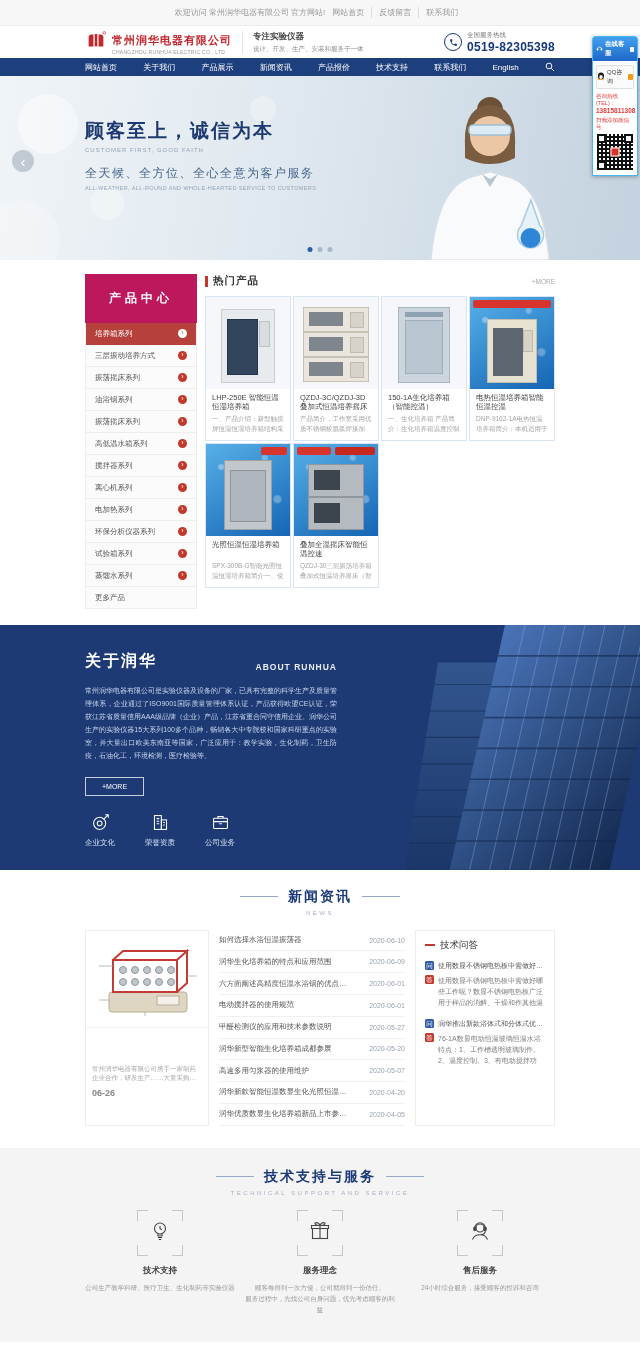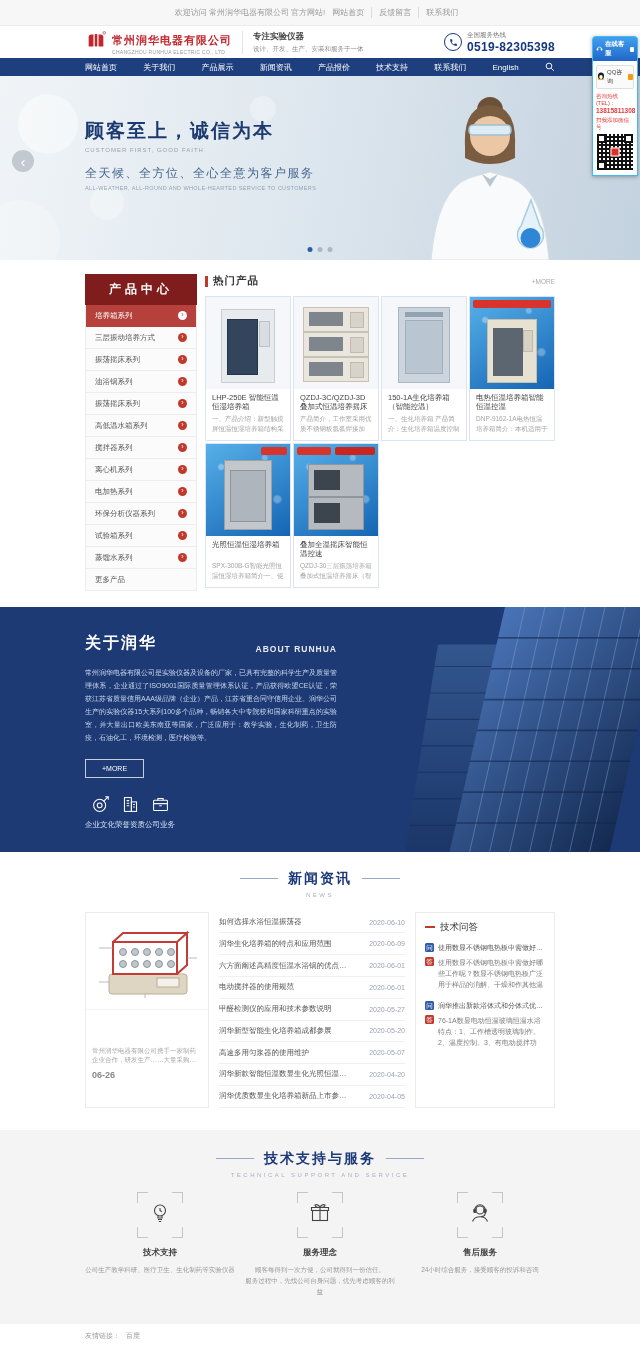--- a/index.html
+++ b/index.html
@@ -51,21 +51,21 @@
   .arrow{position:absolute;top:74px;width:22px;height:22px;border-radius:50%;background:rgba(110,125,140,.35);color:#fff;display:flex;align-items:center;justify-content:center;font-size:15px;line-height:1;cursor:pointer}
   .arrow.prev{left:12px}.arrow.next{right:10px}
   .dots{position:absolute;bottom:8px;left:50%;transform:translateX(-50%);display:flex;gap:5px}
   .dot{width:5px;height:5px;border-radius:50%;background:#a9b8c6;cursor:pointer}
   .dot.active{background:#2e5aa8}
 
   
   .products{padding:14px 0 16px;background:#fff}
   .products .container{display:flex;gap:8px;align-items:flex-start}
   .sidebar{width:112px;flex-shrink:0}
-  .side-head{background:#7f1d1d;color:#fff;text-align:center;font-size:12px;font-weight:bold;letter-spacing:4px;padding:7px 0}
+  .side-head{background:#be185d;color:#fff;text-align:center;font-size:12px;font-weight:bold;letter-spacing:4px;padding:16px 0}
   .side-list{background:#fbfbfb;border:1px solid #ededed;border-top:none}
   .side-item{display:flex;justify-content:space-between;align-items:center;padding:5.5px 9px;border-bottom:1px solid #ececec;font-size:7.5px;color:#555;cursor:pointer}
   .side-item:last-child{border-bottom:none}
   .bullet{width:9px;height:9px;border-radius:50%;background:#c0392b;color:#fff;font-size:7px;line-height:8px;text-align:center;flex-shrink:0}
   .side-item.active{background:#b6403c;color:#fff;border-color:#b6403c}
   .side-item.active .bullet{background:#fff;color:#b6403c}
   .main{flex:1;min-width:0}
   .hot-head{display:flex;align-items:center;margin-bottom:8px}
   .hot-bar{width:3px;height:11px;background:#c0392b;margin-right:5px}
   .hot-title{font-size:10.5px;font-weight:bold;color:#333;letter-spacing:1px}
@@ -111,21 +111,21 @@
   
   .about{background:#1d3a75;position:relative;overflow:hidden;padding:26px 0 22px;color:#fff}
   .about-bg{position:absolute;right:0;top:0;height:100%}
   .about .container{position:relative;z-index:2}
   .about-inner{width:252px}
   .about-head{display:flex;justify-content:space-between;align-items:flex-end;margin-bottom:13px}
   .about-title{font-size:16px;font-weight:bold;letter-spacing:2px}
   .about-title-en{font-size:8.5px;font-weight:bold;color:rgba(255,255,255,.9);letter-spacing:1px}
   .about-p{font-size:7px;line-height:1.85;color:#c9d6ec;text-align:justify}
   .about-more{display:inline-block;margin-top:14px;border:1px solid rgba(255,255,255,.75);padding:5px 16px;font-size:7px;color:#fff;cursor:pointer}
-  .features{display:flex;margin-top:17px}
+  .features{display:flex;gap:30px;margin-top:17px}
   .feature{display:flex;flex-direction:column;align-items:center;gap:4px;font-size:7.5px;color:#d6e1f2}
 
   
   .sec-head{text-align:center;margin-bottom:14px}
   .sec-title{display:flex;align-items:center;justify-content:center;gap:10px;font-size:14px;font-weight:bold;color:#1d3a78;letter-spacing:2px}
   .hline{width:38px;height:1px;background:#97a9c8}
   .sec-en{font-size:6px;color:#a8b2c2;letter-spacing:2.5px;margin-top:4px}
 
   
   .news{padding:18px 0 22px;background:#fff}

